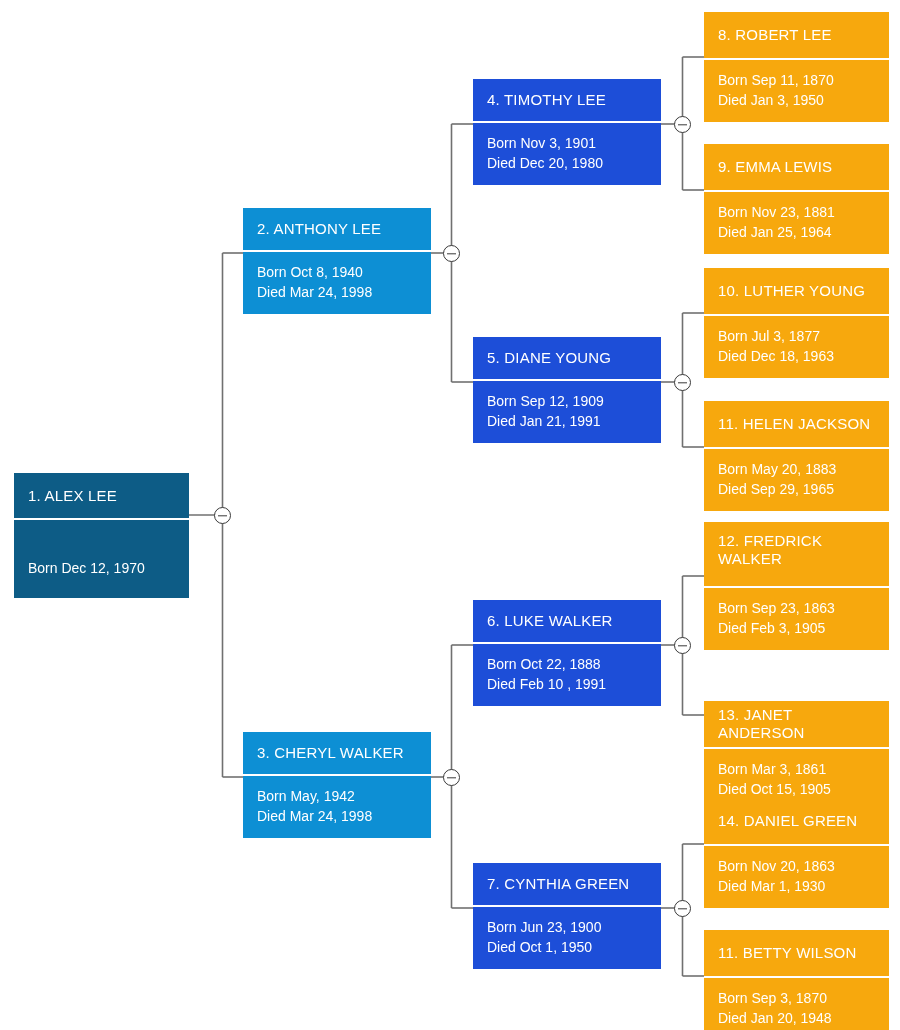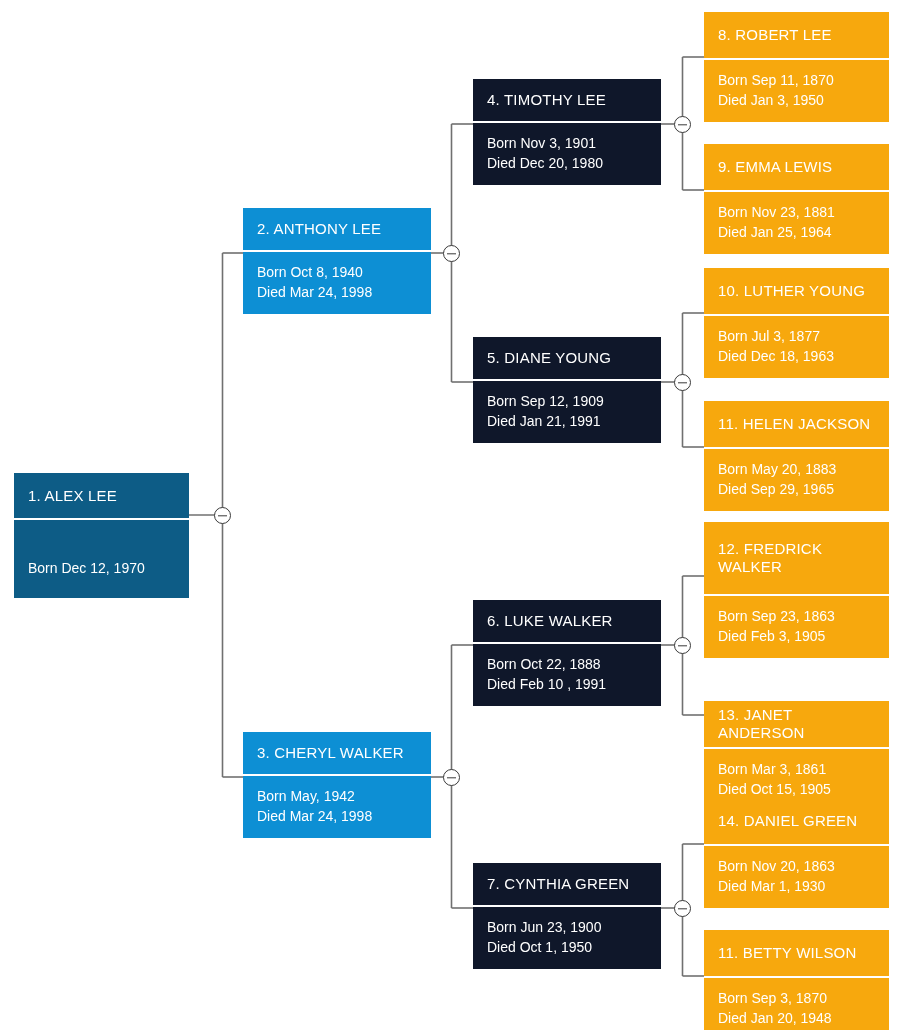--- a/index.html
+++ b/index.html
@@ -19,40 +19,40 @@
   }
   .node .divider{height:2px;background:#ffffff;margin:0;}
   .node .dates{
     font-size:14px;line-height:1.45;padding:10px 14px 0 14px;
     white-space:pre-line;
   }
 
   
   .gen0{background:#0d5c86;}
   .gen1{background:#0d8fd4;}
-  .gen2{background:#0f172a;}
+  .gen2{background:#1d4ed8;}
   .gen3{background:#f7a80d;}
 
   
   .gen0{left:14px;width:175px;}
   .gen0 .title{height:45px;}
   .gen0 .dates{height:40px;margin-top:28px;}
 
   .gen1{left:243px;width:188px;}
   .gen1 .title{height:42px;}
   .gen1 .dates{height:52px;}
 
   .gen2{left:473px;width:188px;}
   .gen2 .title{height:42px;}
   .gen2 .dates{height:52px;}
 
   .gen3{left:704px;width:185px;}
   .gen3 .title{height:46px;}
   .gen3 .dates{height:52px;}
-  .gen3.tall .title{height:54px;align-items:flex-start;padding-top:10px;margin-top:8px;}
+  .gen3.tall .title{height:54px;align-items:flex-start;padding-top:10px;}
 
   
   .toggle{position:absolute;width:17px;height:17px;border-radius:50%;
           border:1.4px solid #3a3a3a;background:#ffffff;
           box-sizing:border-box;cursor:pointer;}
   .toggle::before{content:"";position:absolute;left:3px;right:3px;top:50%;
           height:1.4px;background:#3a3a3a;transform:translateY(-50%);}
 </style>
 </head>
 <body>

